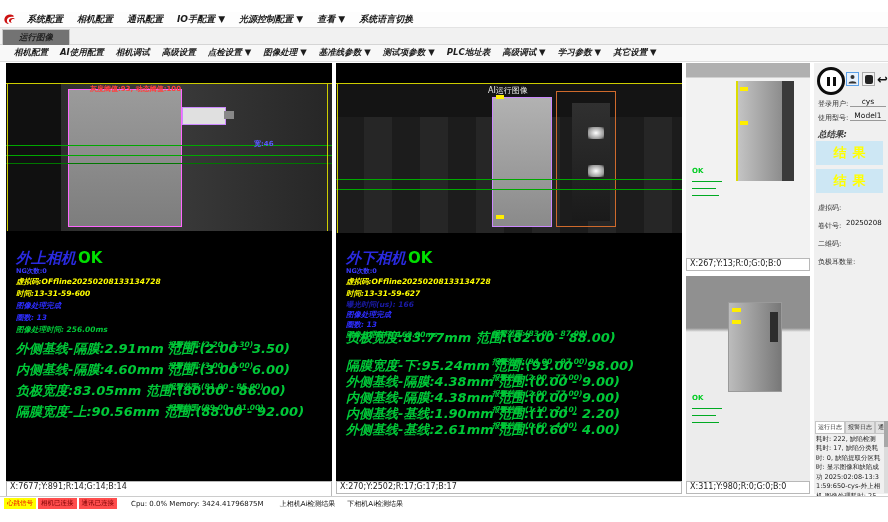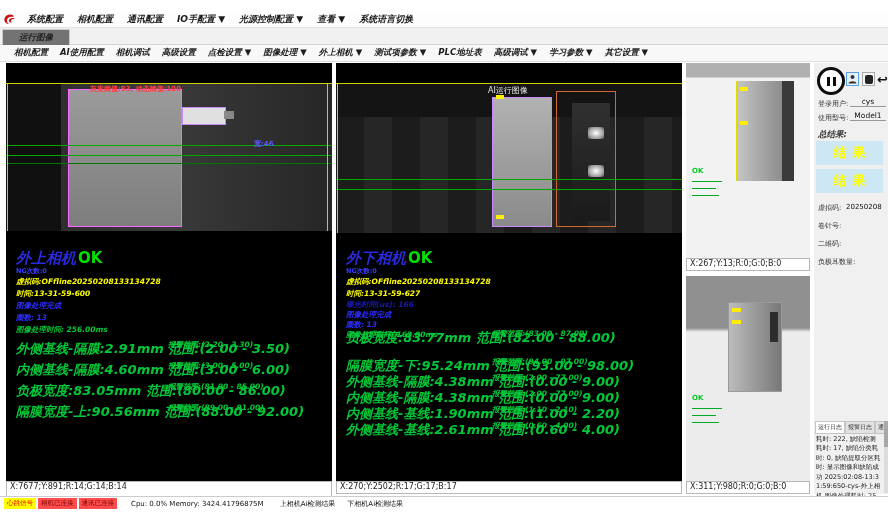--- a/index.html
+++ b/index.html
@@ -98,21 +98,21 @@
     <div class="run-tab">运行图像</div>
   </div>
 
   <div class="abs toolbar">
     <span class="tool-item">相机配置</span>
     <span class="tool-item">AI使用配置</span>
     <span class="tool-item">相机调试</span>
     <span class="tool-item">高级设置</span>
     <span class="tool-item">点检设置 ▼</span>
     <span class="tool-item">图像处理 ▼</span>
-    <span class="tool-item">外上相机 ▼</span>
+    <span class="tool-item">基准线参数 ▼</span>
     <span class="tool-item">测试项参数 ▼</span>
     <span class="tool-item">PLC地址表</span>
     <span class="tool-item">高级调试 ▼</span>
     <span class="tool-item">学习参数 ▼</span>
     <span class="tool-item">其它设置 ▼</span>
   </div>
 
   <div class="panel" id="cam-left" style="left:6px;top:63px;width:326px;height:418px;">
     <div class="photo" style="top:20px;height:148px;background:#101010;">
       <div class="abs" style="left:55px;top:0;bottom:0;right:0;background:linear-gradient(90deg,#2e2e2e,#3a3a3a 40%,#262626);"></div>
@@ -267,21 +267,21 @@
     <span class="sp-value" style="left:36px;top:34px;">cys</span>
     <span class="sp-label" style="left:4px;top:50px;">使用型号:</span>
     <span class="sp-value" style="left:36px;top:48px;">Model1</span>
 
     <span class="sp-label" style="left:4px;top:66px;font-size:8.5px;font-weight:bold;font-style:italic;">总结果:</span>
 
     <div class="result-box" style="top:78px;">结果</div>
     <div class="result-box" style="top:106px;">结果</div>
 
     <span class="sp-label" style="left:4px;top:140px;">虚拟码:</span>
-    <span class="sp-label" style="left:32px;top:140px;color:#111;text-align:right;">20250208</span>
+    <span class="sp-label" style="left:32px;top:156px;color:#111;text-align:right;">20250208</span>
     <span class="sp-label" style="left:4px;top:158px;">卷针号:</span>
     <span class="sp-label" style="left:4px;top:176px;">二维码:</span>
     <span class="sp-label" style="left:4px;top:194px;">负极耳数量:</span>
 
     <div class="log-tabs">
       <span class="log-tab active">运行日志</span>
       <span class="log-tab">报警日志</span>
       <span class="log-tab">通讯日志</span>
     </div>
     <div class="log-text">耗时: 222, 缺陷检测耗时: 17, 缺陷分类耗时: 0, 缺陷提取分区耗时: 显示图像和缺陷成功 2025:02:08-13:31:59:650-cys-外上相机-图像处理耗时: 258.00ms</div>

